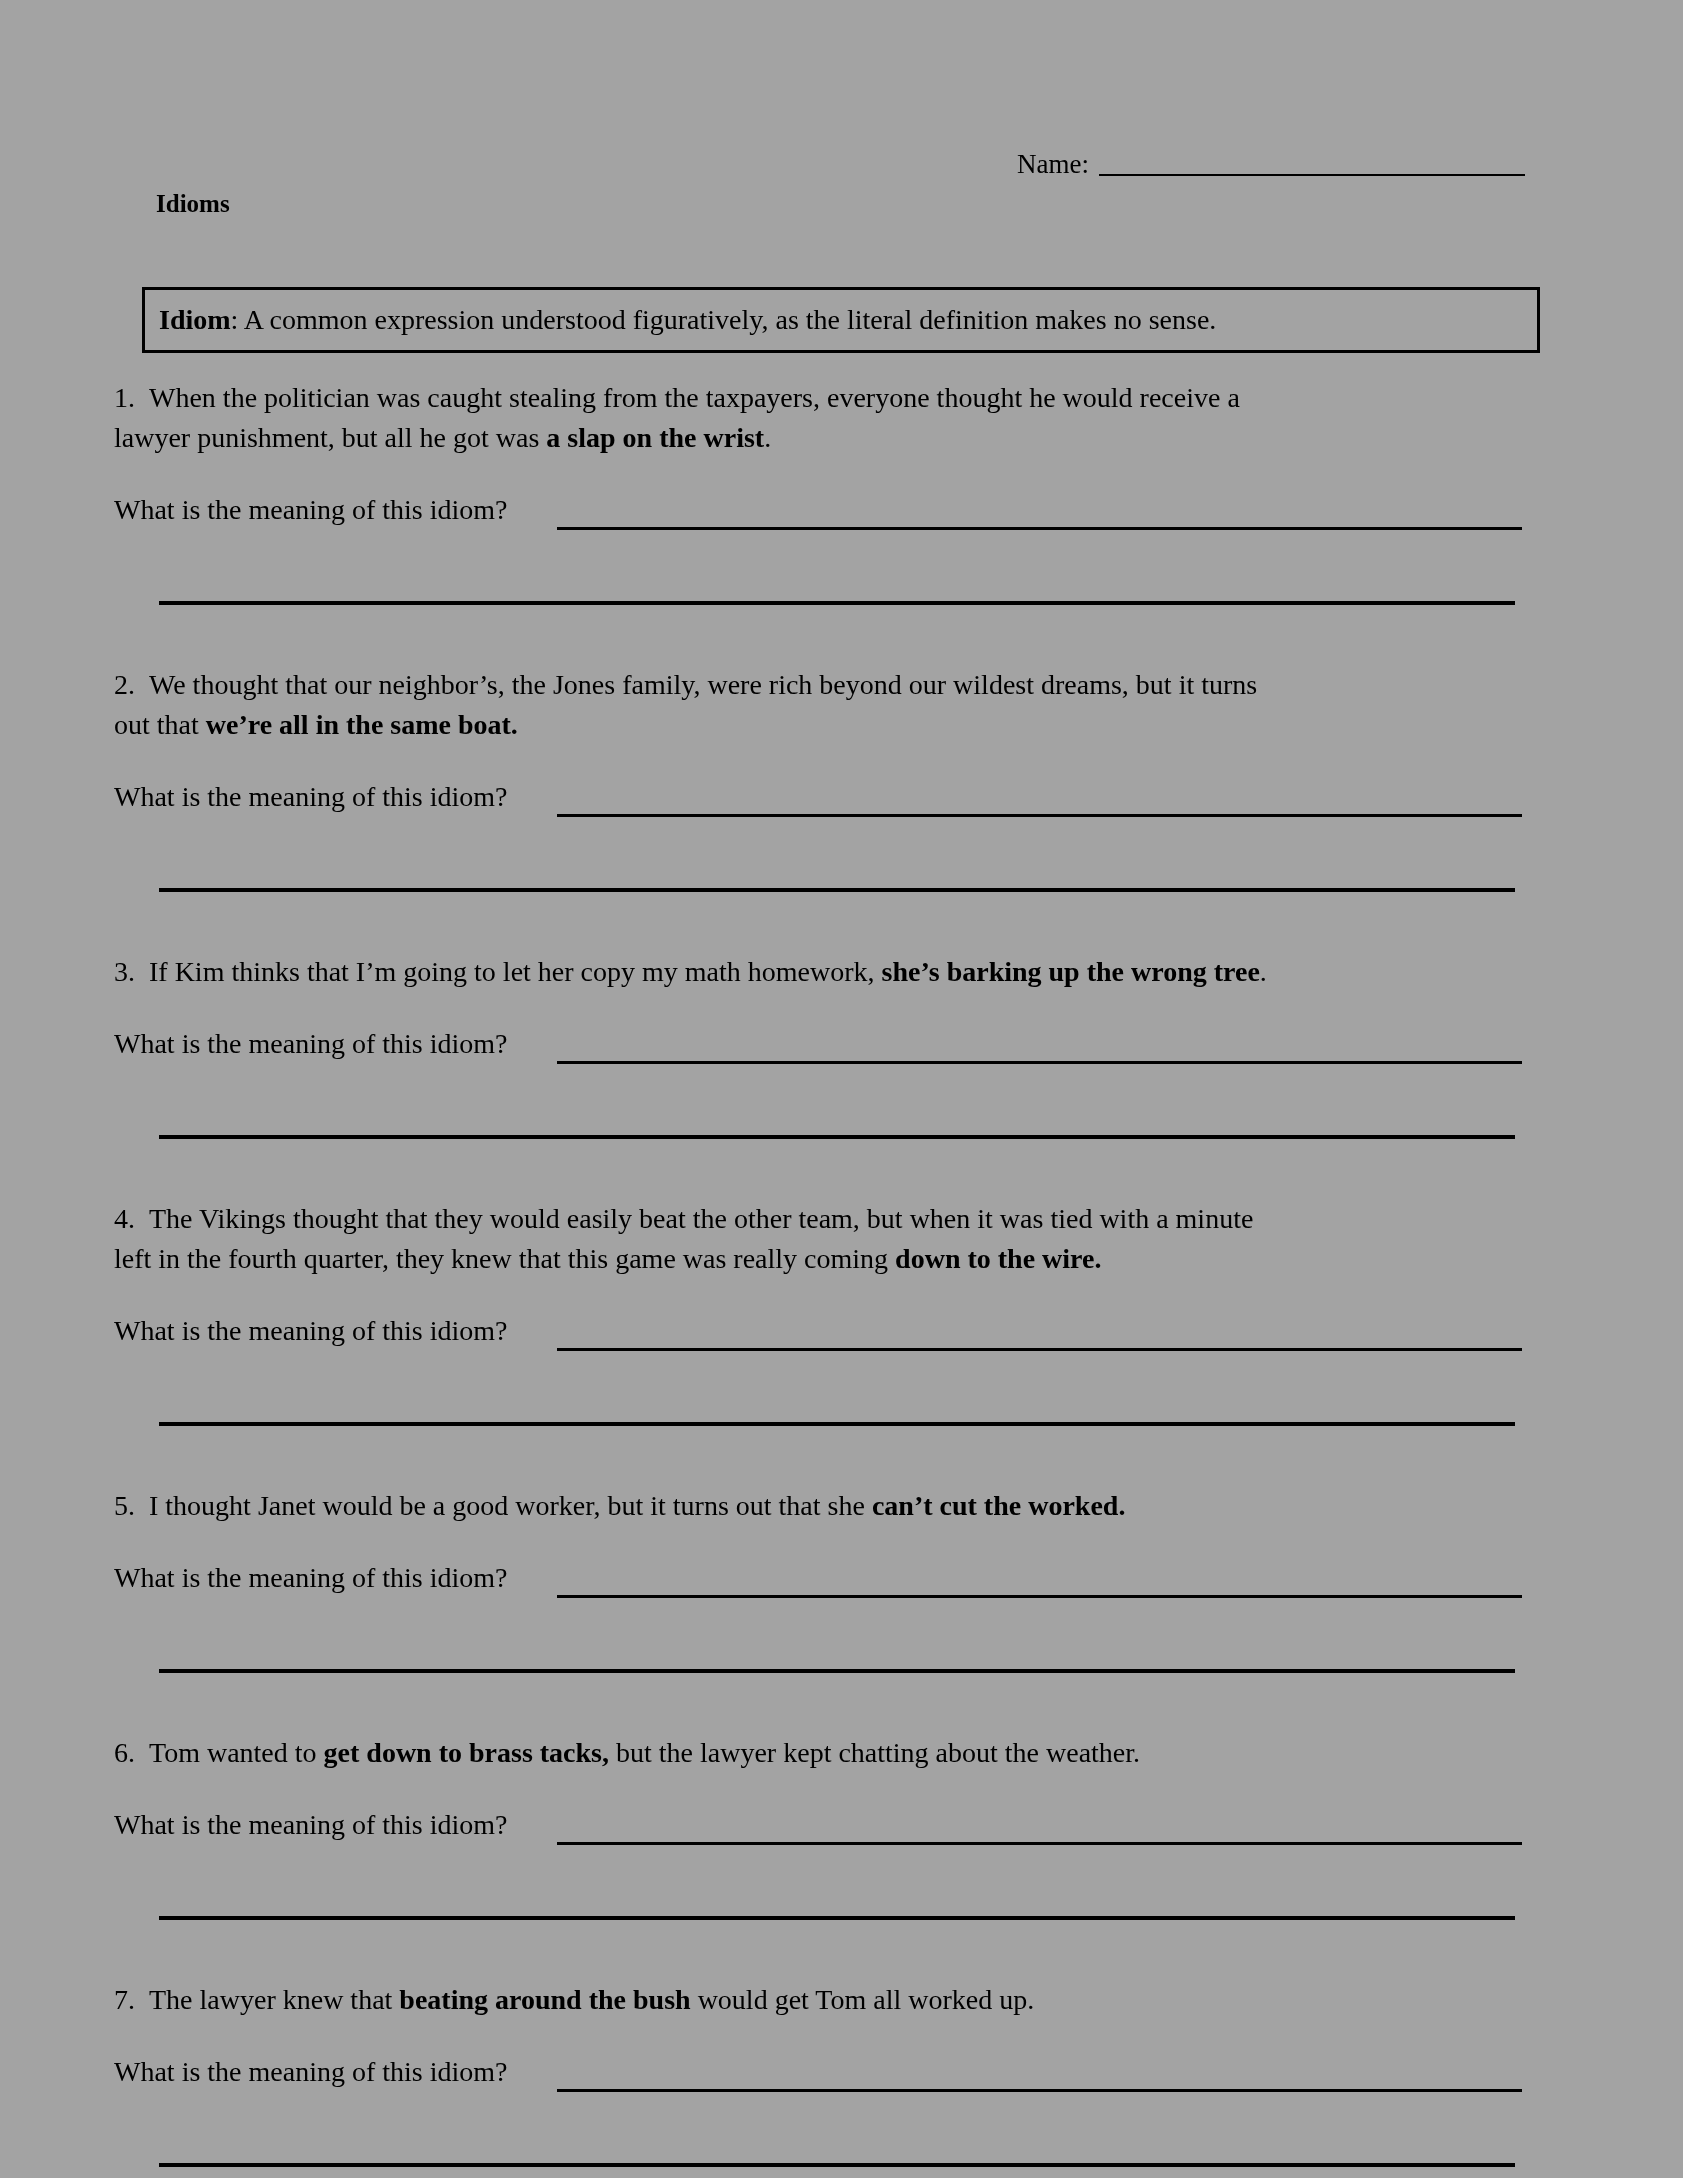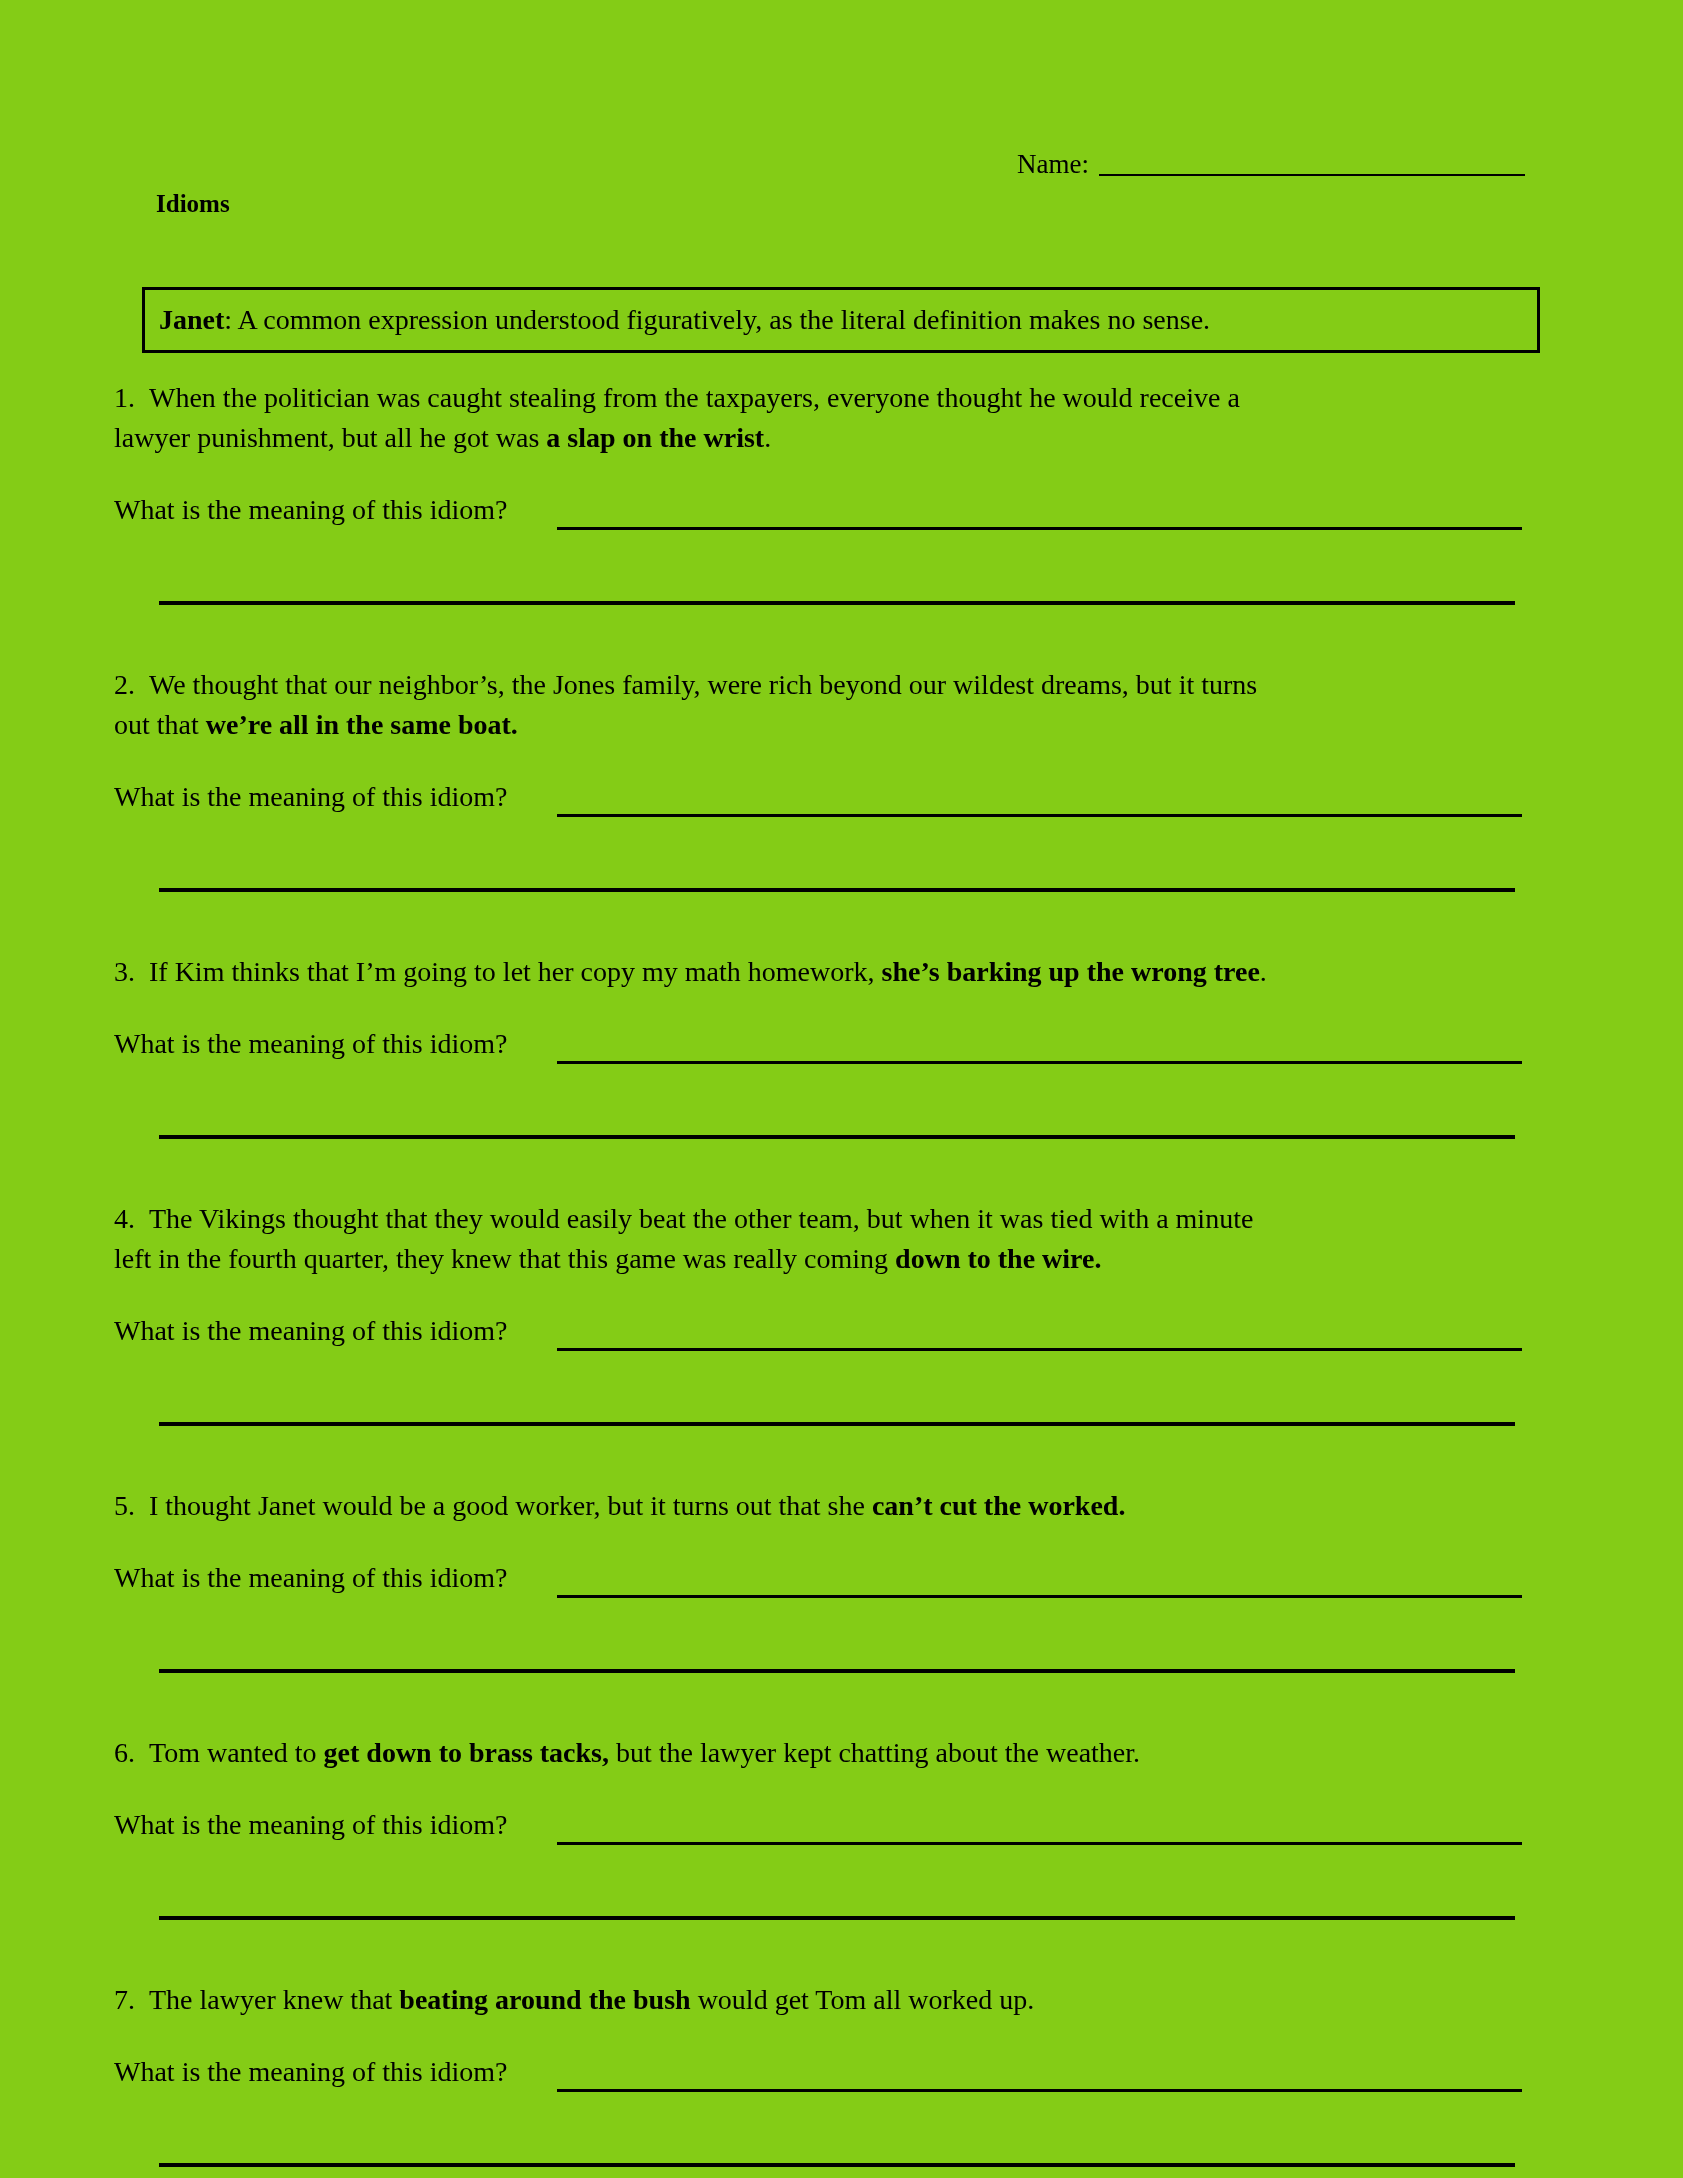--- a/index.html
+++ b/index.html
@@ -12,21 +12,21 @@
     height: 2178px;
     position: relative;
     font-family: "Liberation Serif", "DejaVu Serif", serif;
     color: #000000;
     font-size: 28px;
     line-height: 40px;
   }
   .page {
     position: absolute;
     inset: 0;
-    background: #84cc16;
+    background: #a3a3a3;
     overflow: hidden;
   }
 
   
   .name-row {
     position: absolute;
     top: 147px;
     left: 1017px;
     font-size: 27px;
     line-height: 34px;
@@ -109,21 +109,21 @@
 <div class="page">
 
   <div class="name-row">
     <span>Name:</span>
   </div>
   <div class="name-line"></div>
 
   <h1 class="title" style="margin:0;">Idioms</h1>
 
 
-  <div class="def-box"><b>Janet</b><span>: A common expression understood figuratively, as the literal definition makes no sense.</span></div>
+  <div class="def-box"><b>Idiom</b><span>: A common expression understood figuratively, as the literal definition makes no sense.</span></div>
 
   <div class="questions" id="questions">
   <article class="question">
     <p class="q-sentence"><span class="q-num">1.</span><span>When the politician was caught stealing from the taxpayers, everyone thought he would receive a</span><br><span>lawyer punishment, but all he got was </span><b>a slap on the wrist</b><span>.</span></p>
     <div class="q-meaning">
       <span class="prompt">What is the meaning of this idiom?</span>
       <div class="ans-line"></div>
     </div>
     <div class="full-line"></div>
   </article>

